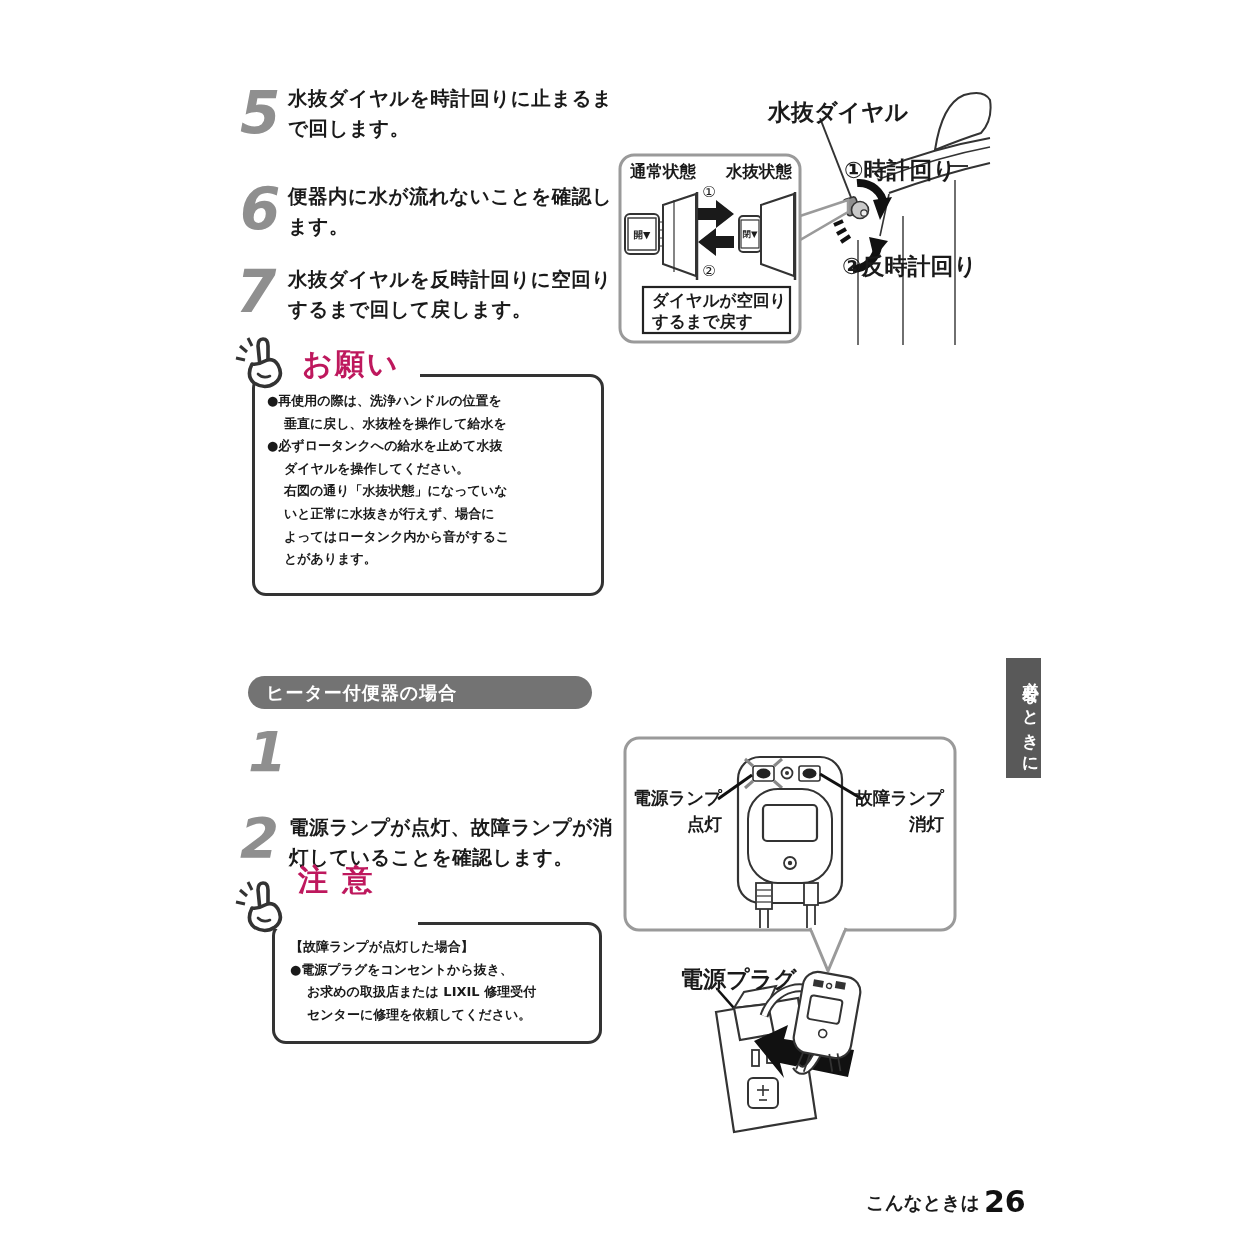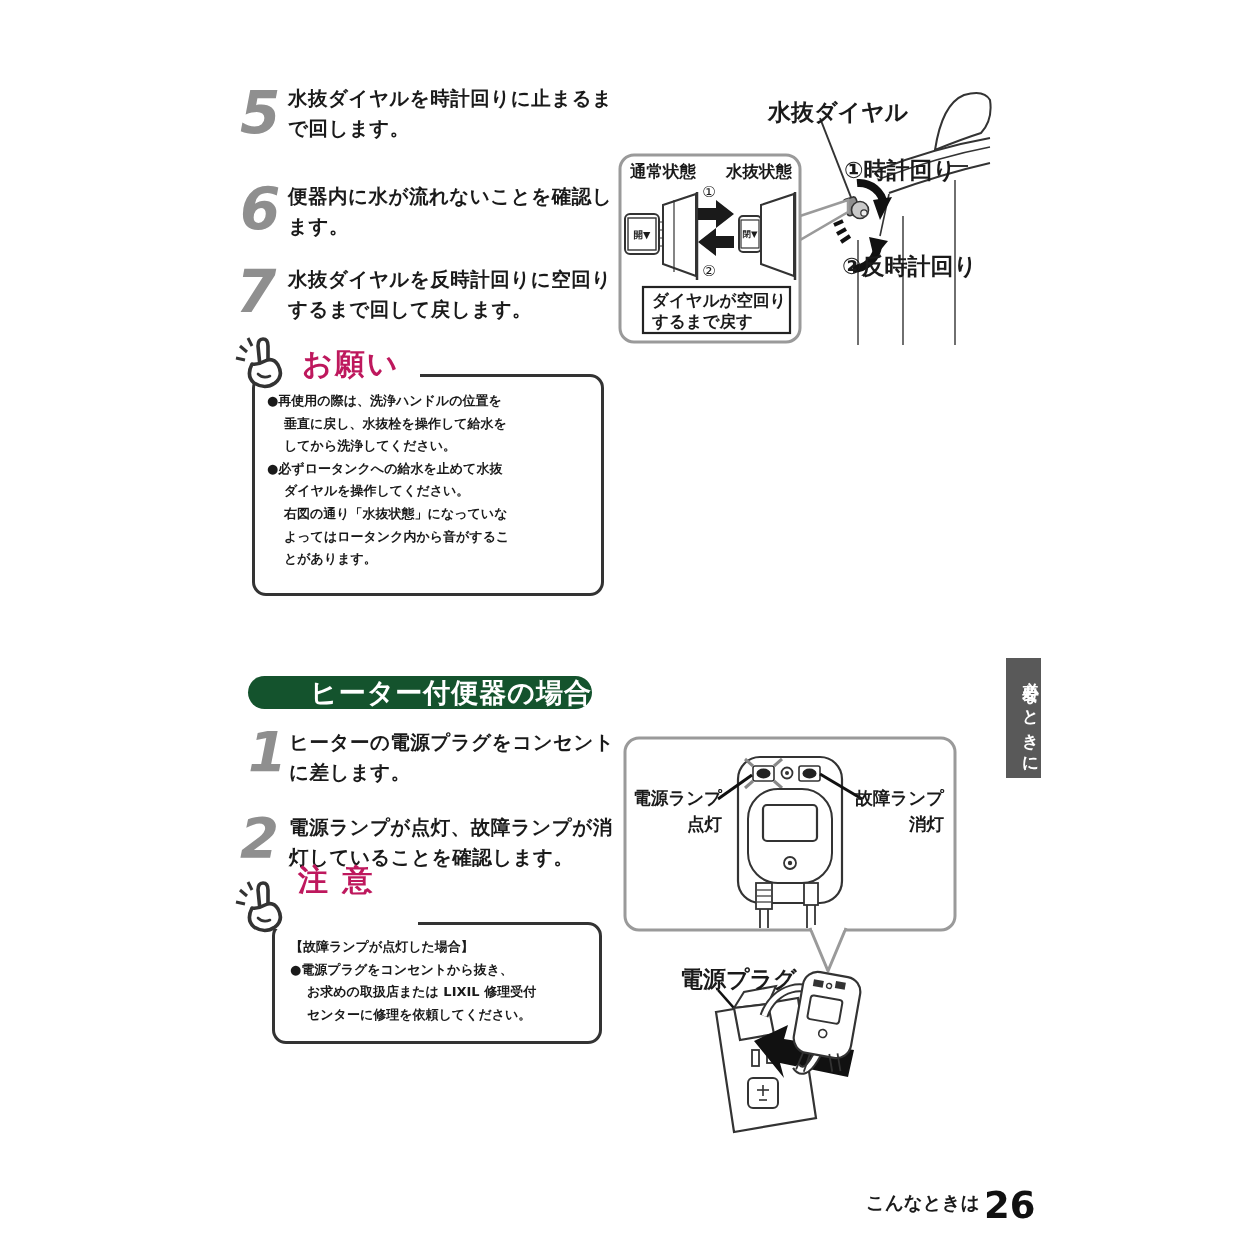--- a/index.html
+++ b/index.html
@@ -8,28 +8,28 @@
   .abs{position:absolute;}
   .step-num{font-size:58px;font-weight:bold;font-style:italic;color:#8f8f8f;line-height:1;}
   .step-num.small{font-size:56px;}
   .step-text{font-size:19.5px;line-height:29.5px;font-weight:600;letter-spacing:0.5px;white-space:nowrap;}
   .note-title{font-size:30px;font-weight:bold;color:#be185d;letter-spacing:2px;white-space:nowrap;}
   .note-box{border:3px solid #333;border-radius:14px;background:#fff;}
   .note-patch{background:#fff;}
   .note-body{font-size:13px;line-height:22.6px;font-weight:600;white-space:nowrap;}
   .note-line{padding-left:0;}
   .note-line.ind{padding-left:17px;}
-  .pill{background:#14532d;border-radius:17px;color:#fff;font-size:27px;font-weight:bold;
-        line-height:33px;padding-left:18px;letter-spacing:1px;text-align:right;}
+  .pill{background:#737373;border-radius:17px;color:#fff;font-size:18px;font-weight:bold;
+        line-height:33px;padding-left:18px;letter-spacing:1px;}
   .dlabel{font-size:23px;font-weight:600;white-space:nowrap;}
   .dlabel2{font-size:17.5px;font-weight:600;white-space:nowrap;text-align:right;line-height:26px;}
   .side-tab{background:#595959;color:#fff;writing-mode:vertical-rl;text-orientation:upright;
             font-size:16.5px;font-weight:600;letter-spacing:4px;text-align:center;}
   .footer-sec{font-size:18.5px;font-weight:600;}
-  .footer-page{font-size:37px;font-weight:bold;color:#111;}
+  .footer-page{font-size:30px;font-weight:bold;color:#111;}
   svg text{font-family:"DejaVu Sans","Liberation Sans",sans-serif;}
 </style>
 </head>
 <body>
 
 <div class="page">
 
   <div class="abs step-num" style="left:240px;top:84px;">5</div>
   <div class="abs step-text" style="left:288px;top:84px;">
     <div>水抜ダイヤルを時計回りに止まるま</div>
@@ -55,24 +55,24 @@
     <path d="M 20,30 Q 14,42 22,49 Q 33,56 43,49 Q 52,42 46,31 Q 41,23 33,27 Q 26,31 20,30 Z" fill="#fff" stroke="#333" stroke-width="3.6" stroke-linejoin="round"></path>
     <path d="M 26,40 q 5,5 12,2" fill="none" stroke="#333" stroke-width="2.6" stroke-linecap="round"></path>
     <line x1="8" y1="12" x2="15" y2="18" stroke="#333" stroke-width="3"></line>
     <line x1="16" y1="4" x2="20" y2="12" stroke="#333" stroke-width="3"></line>
     <line x1="4" y1="24" x2="13" y2="26" stroke="#333" stroke-width="3"></line>
   </svg>
   <div class="abs note-title" style="left:302px;top:344px;">お願い</div>
   <div class="abs note-body" style="left:267px;top:390px;">
     <div class="note-line">●再使用の際は、洗浄ハンドルの位置を</div>
     <div class="note-line ind">垂直に戻し、水抜栓を操作して給水を</div>
-    <div class="note-line ind">してから洗浄してください。</div>
     <div class="note-line">●必ずロータンクへの給水を止めて水抜</div>
     <div class="note-line ind">ダイヤルを操作してください。</div>
     <div class="note-line ind">右図の通り「水抜状態」になっていな</div>
+    <div class="note-line ind">いと正常に水抜きが行えず、場合に</div>
     <div class="note-line ind">よってはロータンク内から音がするこ</div>
     <div class="note-line ind">とがあります。</div>
   </div>
 
   <svg class="abs" style="left:612px;top:88px;" width="392" height="264" viewBox="0 0 392 264">
 
     <path d="M 323,62 Q 330,16 352,7 Q 372,1 378,12 Q 381,32 369,45 Q 350,51 323,62 Z" fill="#fff" stroke="#333" stroke-width="2"></path>
     <path d="M 266,82 Q 322,60 378,50" fill="none" stroke="#333" stroke-width="2"></path>
     <path d="M 270,90 Q 326,69 378,59" fill="none" stroke="#333" stroke-width="1.6"></path>
     <path d="M 266,82 q -5,5 4,8" fill="none" stroke="#333" stroke-width="1.6"></path>
@@ -132,24 +132,20 @@
     <text x="40" y="218" font-size="16.5" font-weight="600" fill="#1a1a1a">ダイヤルが空回り</text>
     <text x="40" y="239" font-size="16.5" font-weight="600" fill="#1a1a1a">するまで戻す</text>
   </svg>
   <div class="abs dlabel" style="left:768px;top:97px;">水抜ダイヤル</div>
   <div class="abs dlabel" style="left:844px;top:155px;">①時計回り</div>
   <div class="abs dlabel" style="left:842px;top:251px;">②反時計回り</div>
 
   <div class="abs pill" style="left:248px;top:676px;width:326px;height:33px;">ヒーター付便器の場合</div>
 
   <div class="abs step-num small" style="left:248px;top:724px;">1</div>
-  <div class="abs step-text" style="left:289px;top:728px;">
-    <div>ヒーターの電源プラグをコンセント</div>
-    <div>に差します。</div>
-  </div>
 
   <div class="abs step-num small" style="left:240px;top:810px;">2</div>
   <div class="abs step-text" style="left:289px;top:813px;">
     <div>電源ランプが点灯、故障ランプが消</div>
     <div>灯していることを確認します。</div>
   </div>
 
   <div class="abs note-box" style="left:272px;top:922px;width:324px;height:116px;"></div>
   <div class="abs note-patch" style="left:270px;top:916px;width:148px;height:13px;"></div>
   <svg class="abs" style="left:232px;top:878px;" width="62" height="58" viewBox="0 0 62 58">

